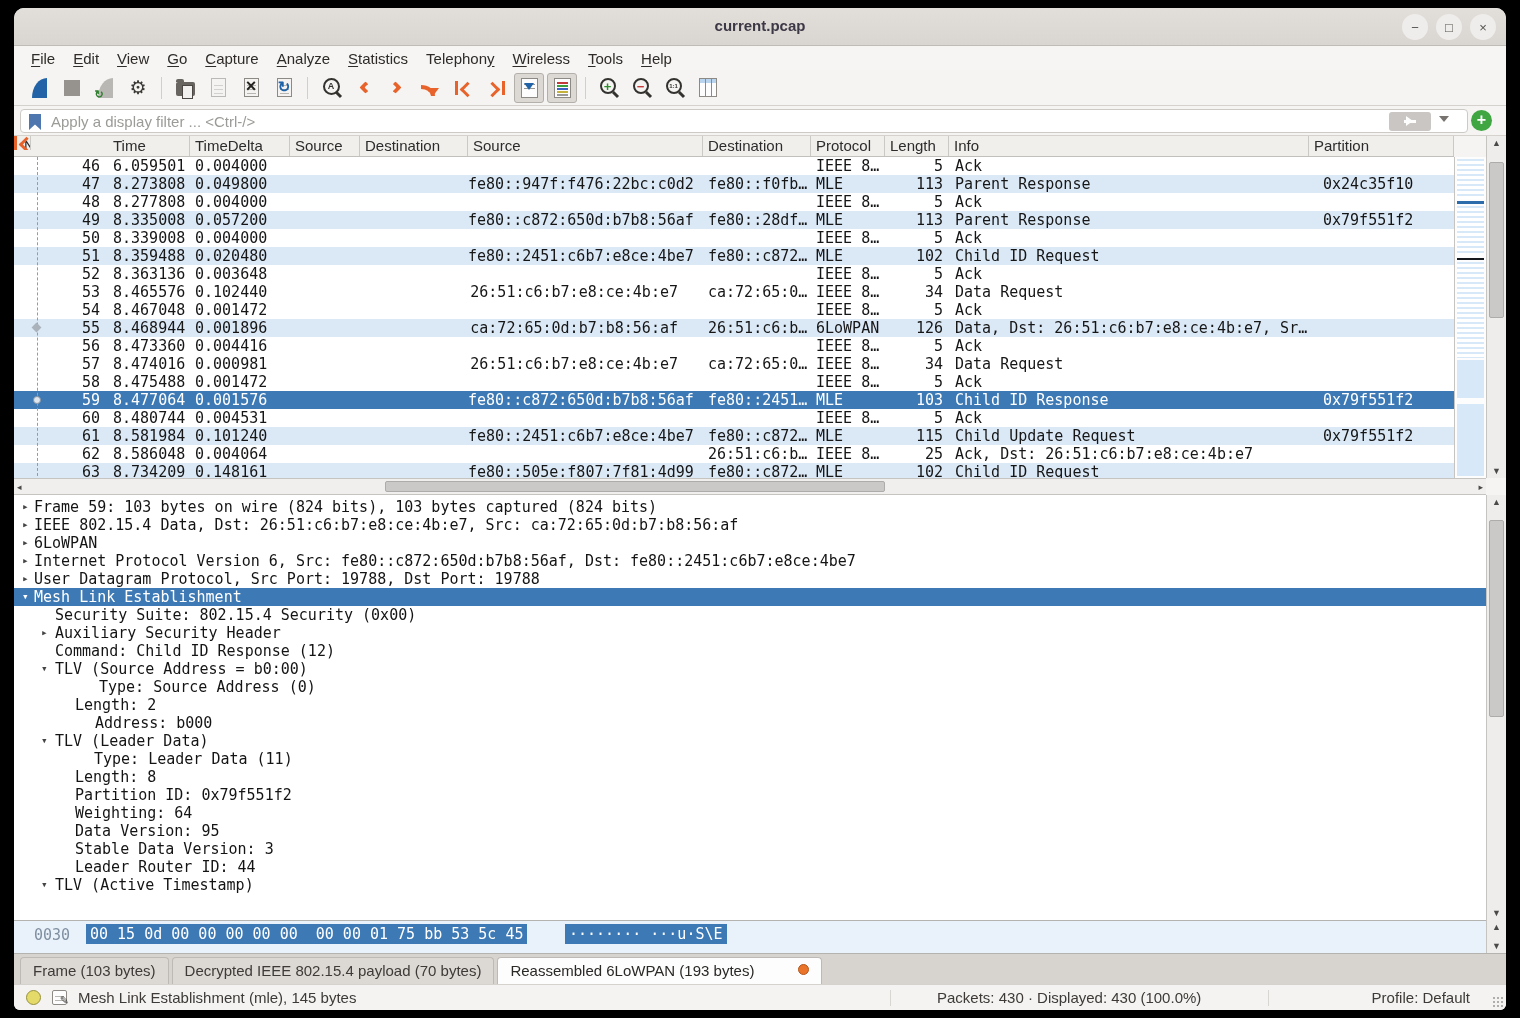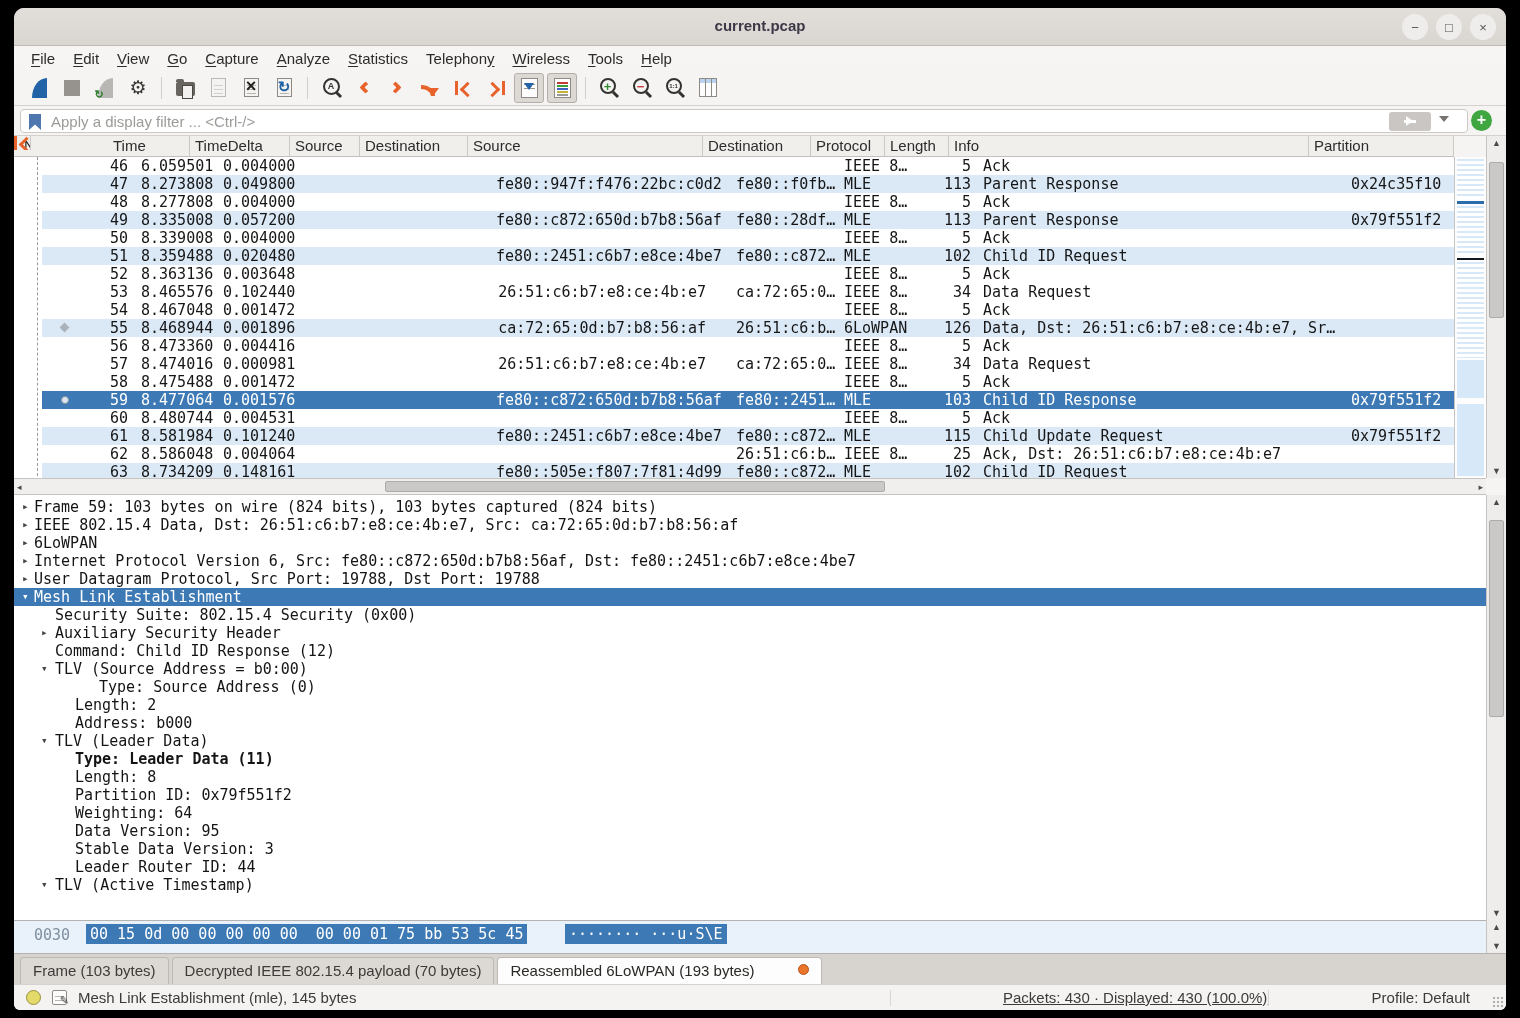--- a/index.html
+++ b/index.html
@@ -62,21 +62,21 @@
   .fapply-arrow::after{content:"";position:absolute;right:-2px;top:-4px;border:5.5px solid transparent;border-left:7px solid #fdfdfd;}
   .fdrop{position:absolute;right:18px;top:6px;width:0;height:0;border:5px solid transparent;border-top:6px solid #77736e;}
   .faddbtn{position:absolute;right:14px;top:4px;width:21px;height:21px;border-radius:50%;background:#3fa642;color:#fff;font-size:16px;font-weight:bold;display:flex;align-items:center;justify-content:center;}
   .faddbtn::before{content:"+";margin-top:-2px;}
   
   .pgrid{display:grid;grid-template-columns:94px 82px 100px 70px 108px 235px 108px 74px 64px 360px 145px;}
   .phead{position:absolute;left:0;top:128px;width:1440px;height:21px;background:#f1efec;border-bottom:1px solid #c2c0bd;font-size:15px;color:#2c2c2c;}
   .phc{border-right:1px solid #cbc9c6;padding:1px 0 0 5px;white-space:nowrap;overflow:hidden;}
   .phc.first{padding-left:10px;}
   .prows{position:absolute;left:0;top:149px;width:1440px;height:321px;background:#fff;overflow:hidden;font-family:"DejaVu Sans Mono",monospace;font-size:15px;color:#161616;}
-  .prow{height:18px;line-height:18px;position:relative;margin-left:28px;}
+  .prow{height:18px;line-height:18px;position:relative;}
   .prow.tint{background:#dbe9f7;}
   .prow.sel{background:#3d79b4;color:#fff;}
   .pc{white-space:nowrap;overflow:hidden;padding-left:5px;}
   .pc.r{text-align:right;padding-right:8px;padding-left:0;}
   .pc.r2{text-align:right;padding-right:25px;padding-left:0;}
   .pc.len{text-align:right;padding-right:6px;padding-left:0;}
   .pc.info{padding-left:6px;}
   .pc.part{padding-left:14px;}
   .relline{position:absolute;left:23px;top:0;height:324px;width:0;border-left:1px dashed #9a9a9a;z-index:2;}
   .mark{position:absolute;left:19px;top:5px;width:8px;height:8px;z-index:3;}
@@ -113,21 +113,21 @@
   .tabsbar{position:absolute;left:0;top:945px;width:100%;height:31px;background:#d7d3cf;border-top:1px solid #b5b3b0;display:flex;align-items:flex-end;padding-left:6px;}
   .tab{height:27px;background:#dcd9d5;border:1px solid #bdbab6;border-bottom:none;border-radius:4px 4px 0 0;font-size:15px;color:#3d3a37;padding:4px 12px 0 12px;margin-right:3px;white-space:nowrap;display:flex;align-items:flex-start;gap:8px;}
   .tab.active{background:#fdfdfd;color:#2b2926;gap:44px;}
   .tab-dot{width:11px;height:11px;border-radius:50%;background:#e9742a;border:1px solid #b4561d;margin-top:2px;}
   
   .statusbar{position:absolute;left:0;top:976px;width:100%;height:26px;background:#f4f3f1;border-top:1px solid #d5d2ce;font-size:15px;color:#3d3a37;}
   .expert{position:absolute;left:12px;top:5px;width:15px;height:15px;border-radius:50%;background:#e3da69;border:1px solid #97903f;}
   .note{position:absolute;left:38px;top:5px;width:15px;height:15px;background:#fdfdfd;border:1px solid #8d8a86;border-radius:2px;background-image:repeating-linear-gradient(#fff0 0 3px,#b9b6b2 3px 4px);background-size:9px 9px;background-position:2px 2px;background-repeat:no-repeat;}
   .note::after{content:"✎";position:absolute;right:-3px;bottom:-3px;font-size:11px;color:#4a4844;}
   .stext{position:absolute;left:64px;top:4px;}
-  .smid{position:absolute;left:989px;top:4px;text-decoration:underline;}
+  .smid{position:absolute;left:923px;top:4px;}
   .sprof{position:absolute;right:36px;top:4px;}
   .ssep{position:absolute;top:5px;width:1px;height:16px;background:#d8d6d3;}
   .ssep.s1{left:876px;}
   .ssep.s2{left:1254px;}
   .grip{position:absolute;right:2px;bottom:2px;width:12px;height:12px;background:radial-gradient(#b0aeab 1px,transparent 1.2px);background-size:4px 4px;}
 </style>
 </head>
 <body>
 
 <div class="window">
@@ -514,23 +514,23 @@
       <div class="dline" style="padding-left: 20px;"><span class="darr" style="left: 8px;">▸</span><span>6LoWPAN</span></div>
       <div class="dline" style="padding-left: 20px;"><span class="darr" style="left: 8px;">▸</span><span>Internet Protocol Version 6, Src: fe80::c872:650d:b7b8:56af, Dst: fe80::2451:c6b7:e8ce:4be7</span></div>
       <div class="dline" style="padding-left: 20px;"><span class="darr" style="left: 8px;">▸</span><span>User Datagram Protocol, Src Port: 19788, Dst Port: 19788</span></div>
       <div class="dline sel" style="padding-left: 20px;"><span class="darr" style="left: 8px;">▾</span><span>Mesh Link Establishment</span></div>
       <div class="dline" style="padding-left: 41px;"><span>Security Suite: 802.15.4 Security (0x00)</span></div>
       <div class="dline" style="padding-left: 41px;"><span class="darr" style="left: 27px;">▸</span><span>Auxiliary Security Header</span></div>
       <div class="dline" style="padding-left: 41px;"><span>Command: Child ID Response (12)</span></div>
       <div class="dline" style="padding-left: 41px;"><span class="darr" style="left: 27px;">▾</span><span>TLV (Source Address = b0:00)</span></div>
       <div class="dline" style="padding-left: 61px; margin-left: 24px;"><span>Type: Source Address (0)</span></div>
       <div class="dline" style="padding-left: 61px;"><span>Length: 2</span></div>
-      <div class="dline" style="padding-left: 61px;"><span>Address: b000</span></div>
+      <div class="dline" style="padding-left: 61px; margin-left: 20px;"><span>Address: b000</span></div>
       <div class="dline" style="padding-left: 41px;"><span class="darr" style="left: 27px;">▾</span><span>TLV (Leader Data)</span></div>
-      <div class="dline" style="padding-left: 61px; font-weight: bold;"><span>Type: Leader Data (11)</span></div>
+      <div class="dline" style="padding-left: 80px;"><span>Type: Leader Data (11)</span></div>
       <div class="dline" style="padding-left: 61px;"><span>Length: 8</span></div>
       <div class="dline" style="padding-left: 61px;"><span>Partition ID: 0x79f551f2</span></div>
       <div class="dline" style="padding-left: 61px;"><span>Weighting: 64</span></div>
       <div class="dline" style="padding-left: 61px;"><span>Data Version: 95</span></div>
       <div class="dline" style="padding-left: 61px;"><span>Stable Data Version: 3</span></div>
       <div class="dline" style="padding-left: 61px;"><span>Leader Router ID: 44</span></div>
       <div class="dline" style="padding-left: 41px;"><span class="darr" style="left: 27px;">▾</span><span>TLV (Active Timestamp)</span></div>
       <div class="dline" style="padding-left: 61px; margin-top: 41px;"><span>Type: Active Timestamp (22)</span></div>
       <div class="dline" style="padding-left: 61px;"><span>Length: 8</span></div>
     </div>

